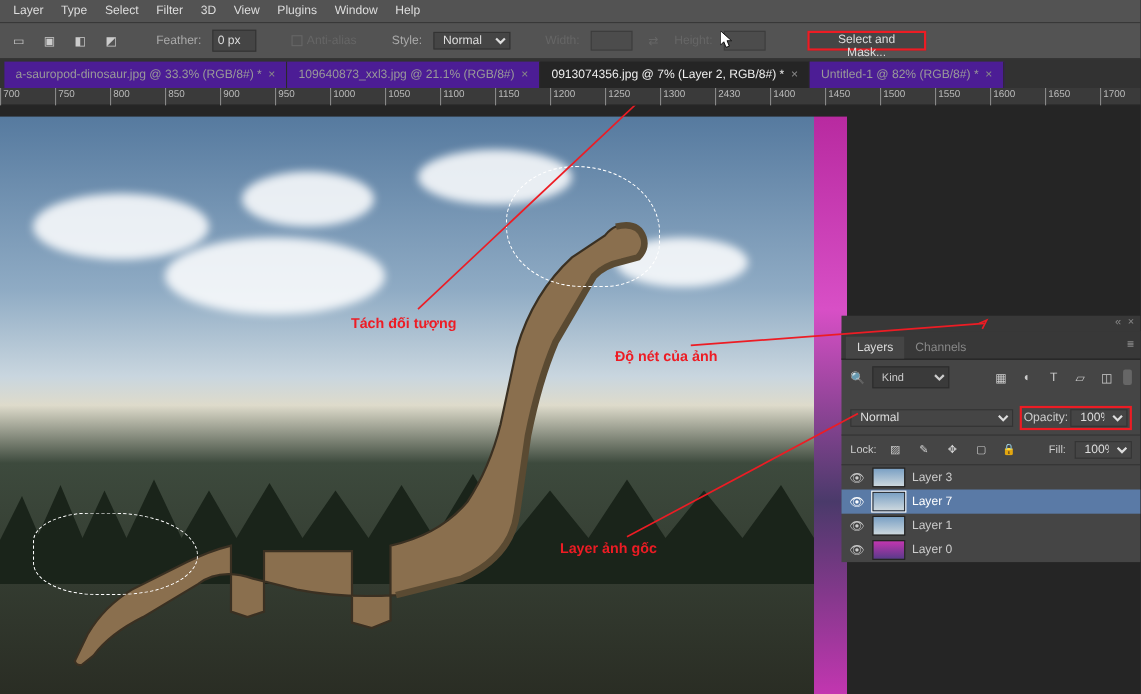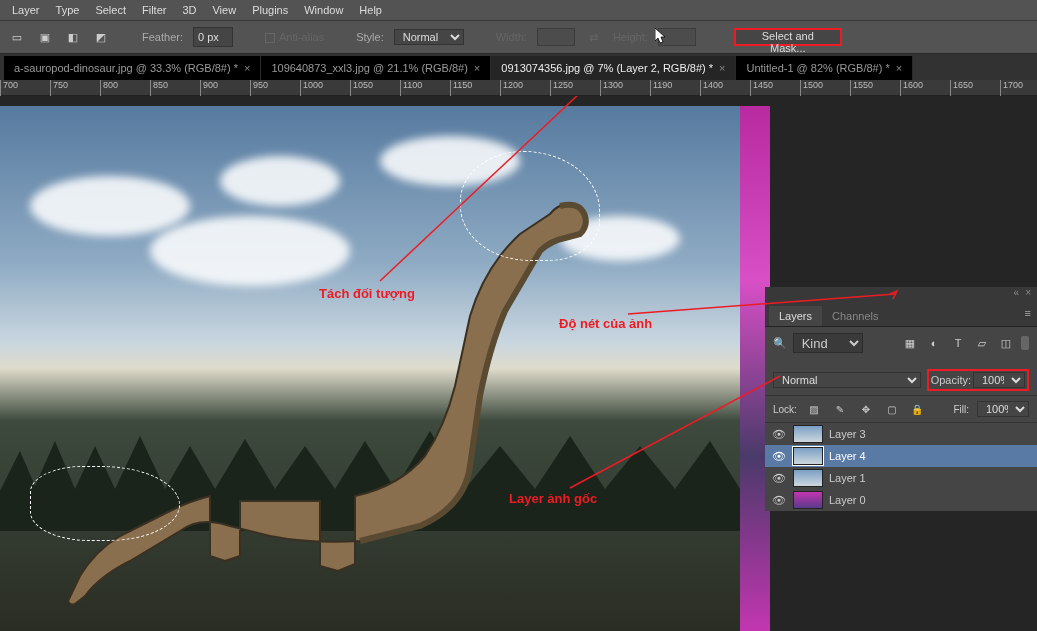--- a/index.html
+++ b/index.html
@@ -9,21 +9,21 @@
 .optbar { height:34px; background:#535353; border-top:1px solid #383838; border-bottom:1px solid #2a2a2a; display:flex; align-items:center; padding:0 8px; gap:10px; }
 .ic { width:18px; height:18px; display:inline-flex; align-items:center; justify-content:center; color:#ccc; }
 .optlbl { color:#aaa; font-size:11px; }
 .optlbl.dim { color:#666; }
 .select { background:#454545; border:1px solid #333; color:#ddd; height:16px; font-size:11px; padding:0 4px; }
 .numbox { background:#454545; border:1px solid #333; color:#ddd; height:20px; width:40px; font-size:11px; padding:0 4px; }
 .num-dim { background:#4c4c4c; border:1px solid #3c3c3c; width:38px; height:18px; }
 .smbtn { background:#454545; border:1px solid #363636; color:#ddd; height:18px; padding:0 12px; font-size:11px; cursor:pointer; }
 .highlight-red { border:2px solid #ed1c24 !important; }
 .tabsbar { height:26px; background:#323232; display:flex; align-items:flex-end; padding:0 4px; overflow:hidden; }
-.doctab { height:24px; background:#000000; color:#999; padding:0 10px; display:flex; align-items:center; gap:6px; font-size:11px; border-right:1px solid #2a2a2a; cursor:pointer; white-space:nowrap; }
+.doctab { height:24px; background:#4c1d95; color:#999; padding:0 10px; display:flex; align-items:center; gap:6px; font-size:11px; border-right:1px solid #2a2a2a; cursor:pointer; white-space:nowrap; }
 .doctab.active { background:#252525; color:#eee; }
 .doctab .x { color:#888; }
 .ruler { height:16px; background:#3a3a3a; position:relative; border-bottom:1px solid #222; }
 .ruler .tick { position:absolute; top:0; height:16px; border-left:1px solid #888; color:#bbb; font-size:9px; padding-left:2px; line-height:10px; }
 .canvas-area { position:absolute; top:96px; left:0; right:0; bottom:0; background:#252525; overflow:hidden; }
 .image { position:absolute; top:10px; left:0; width:740px; height:525px; background:linear-gradient(to bottom,#567a9f 0%,#8fabc4 30%,#c9d6df 45%,#dedbcb 50%,#3d4a3d 60%,#2a2d24 100%); overflow:hidden; }
 .clouds { position:absolute; top:10px; left:0; width:100%; height:50%; }
 .cloud { position:absolute; background:rgba(255,255,255,.85); border-radius:50%; filter:blur(4px); }
 .dino { position:absolute; left:60px; top:60px; width:560px; height:440px; }
 .dino svg { width:100%; height:100%; }
@@ -42,21 +42,21 @@
 .layer-row { height:22px; display:flex; align-items:center; gap:6px; padding:0 6px; }
 .layer-row.sel { background:#5a7aa6; color:#fff; }
 .eye { width:16px; text-align:center; }
 .thumb { width:30px; height:18px; background:#888; border:1px solid #222; display:inline-block; }
 .thumb.sky { background:linear-gradient(#7aa0c4,#cdd8de); }
 .thumb.pink { background:linear-gradient(#c236b0,#5a3a8a); }
 .cursor-ptr { position:absolute; top:28px; left:655px; width:14px; height:18px; z-index:60; }
 .cursor-ptr svg { width:100%; height:100%; }
 .lockrow { border-top:1px solid #333; border-bottom:1px solid #333; padding:4px 8px; display:flex; align-items:center; gap:8px; font-size:10px; }
 .menu-ham { position:absolute; right:6px; top:6px; color:#aaa; }
-.input-search { background:#3a3a3a; border:1px solid #2c2c2c; color:#ccc; height:20px; width:70px; font-size:13px; padding:0 4px; }
+.input-search { background:#3a3a3a; border:1px solid #2c2c2c; color:#ccc; height:20px; width:70px; font-size:10px; padding:0 4px; }
 .blend-row{display:flex;align-items:center;gap:6px;padding:4px 8px;}
 </style>
 </head>
 <body>
 
 <div class="menubar">
   <span>Layer</span>
   <span>Type</span>
   <span>Select</span>
   <span>Filter</span>
@@ -122,21 +122,21 @@
     <div class="tick" style="left: 150px;">850</div>
     <div class="tick" style="left: 200px;">900</div>
     <div class="tick" style="left: 250px;">950</div>
     <div class="tick" style="left: 300px;">1000</div>
     <div class="tick" style="left: 350px;">1050</div>
     <div class="tick" style="left: 400px;">1100</div>
     <div class="tick" style="left: 450px;">1150</div>
     <div class="tick" style="left: 500px;">1200</div>
     <div class="tick" style="left: 550px;">1250</div>
     <div class="tick" style="left: 600px;">1300</div>
-    <div class="tick" style="left: 650px;">1190</div>
+    <div class="tick" style="left: 650px;">2430</div>
     <div class="tick" style="left: 700px;">1400</div>
     <div class="tick" style="left: 750px;">1450</div>
     <div class="tick" style="left: 800px;">1500</div>
     <div class="tick" style="left: 850px;">1550</div>
     <div class="tick" style="left: 900px;">1600</div>
     <div class="tick" style="left: 950px;">1650</div>
     <div class="tick" style="left: 1000px;">1700</div>
   </div>
 
 <div class="canvas-area">
@@ -217,21 +217,21 @@
     </div>
     <div>
       <div class="layer-row">
           <span class="eye">👁</span>
           <span class="thumb sky"></span>
           <span>Layer 3</span>
         </div>
       <div class="layer-row sel">
           <span class="eye">👁</span>
           <span class="thumb sky" style="outline:1px solid #fff"></span>
-          <span>Layer 4</span>
+          <span>Layer 7</span>
         </div>
       <div class="layer-row">
           <span class="eye">👁</span>
           <span class="thumb sky"></span>
           <span>Layer 1</span>
         </div>
       <div class="layer-row">
           <span class="eye">👁</span>
           <span class="thumb pink"></span>
           <span>Layer 0</span>

